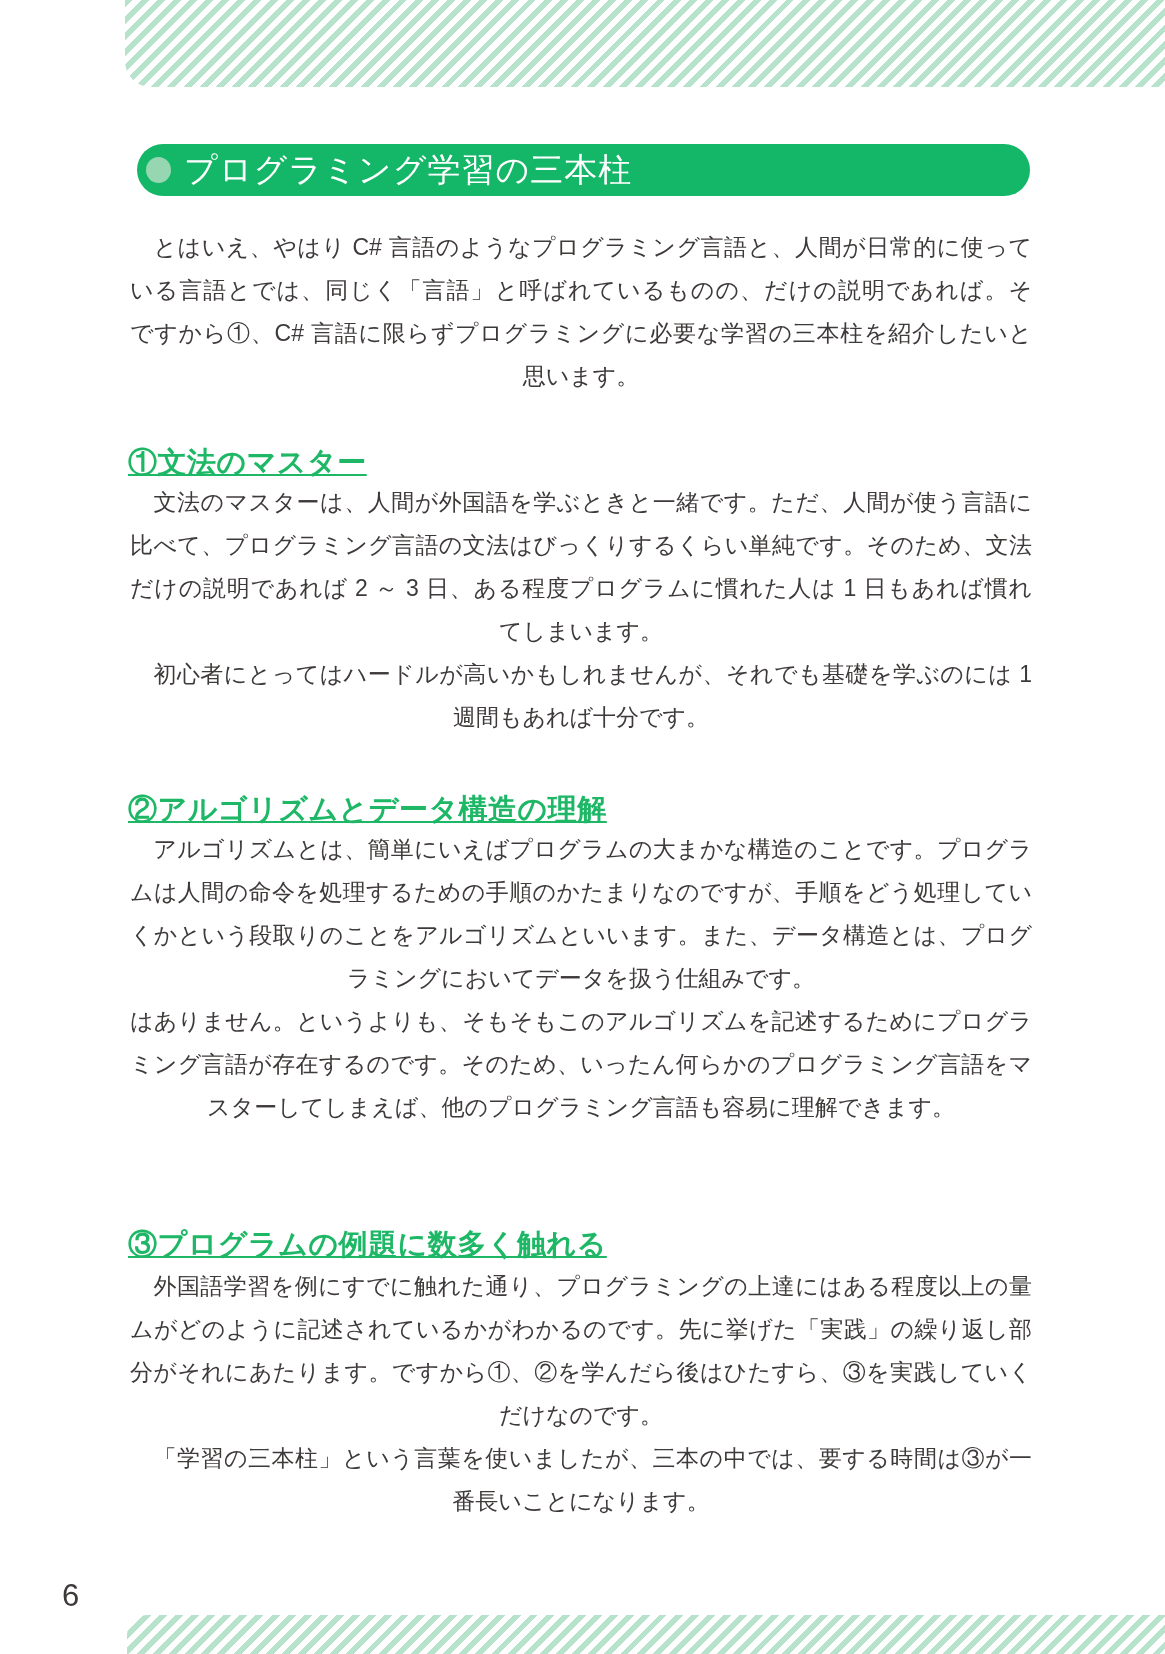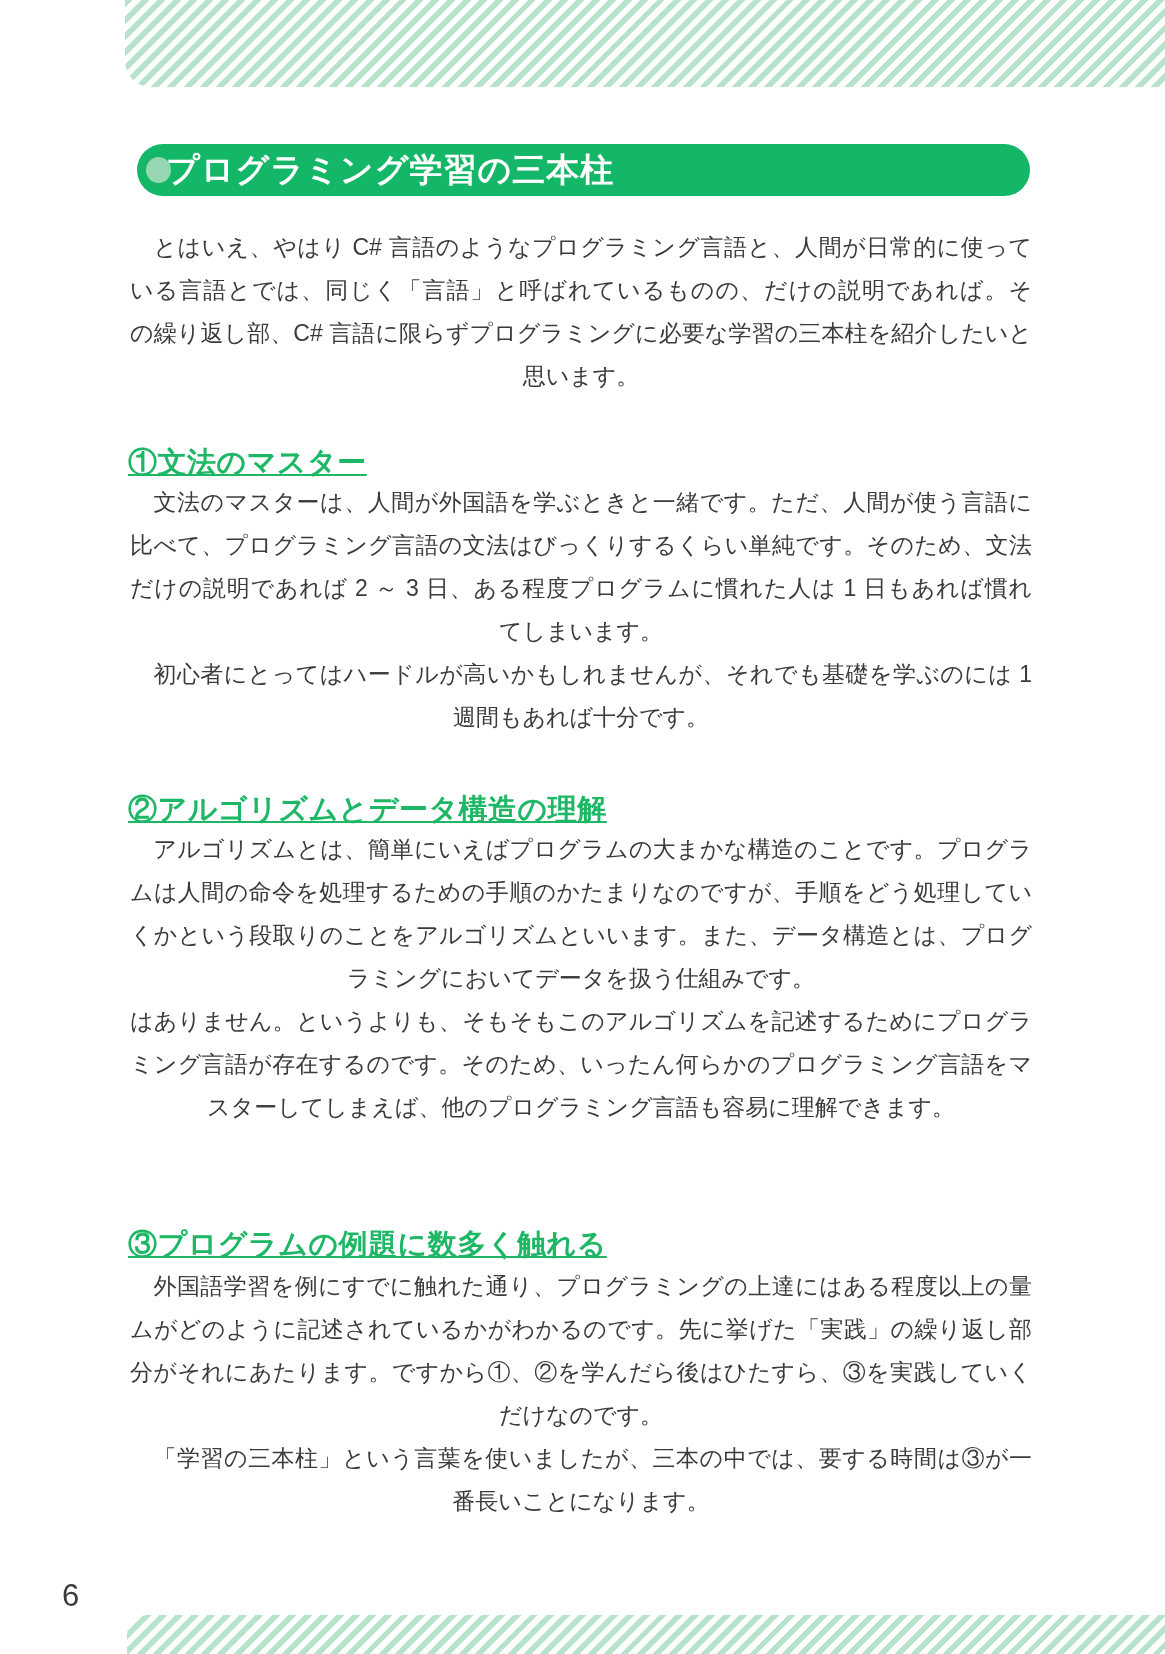--- a/index.html
+++ b/index.html
@@ -31,21 +31,21 @@
   .banner{
     position:absolute; left:137px; top:144px; width:893px; height:52px;
     background:var(--banner-green); border-radius:26px;
     display:flex; align-items:center;
   }
   .banner-dot{
     position:absolute; left:9px; top:13px; width:25px; height:26px;
     border-radius:50%; background:var(--banner-dot-green);
   }
   .banner-title{
-    margin-left:29px; color:#ffffff; font-weight:bold; font-size:33px;
+    margin-left:47px; color:#ffffff; font-weight:normal; font-size:33px;
     letter-spacing:1px; line-height:52px; white-space:nowrap;
   }
 
   .col{ position:absolute; left:130px; width:902px; }
   .line{
     height:43px; line-height:43px; font-size:23px; color:var(--ink);
     white-space:nowrap;
   }
   .jl{ text-align:justify; text-align-last:justify; white-space:normal; overflow:hidden; height:43px; }
   .ll{ text-align:center; }
@@ -68,21 +68,21 @@
 <div class="stripe-band stripe-bottom"></div>
 
 <div class="banner">
   <span class="banner-dot"></span>
   <span class="banner-title">プログラミング学習の三本柱</span>
 </div>
 
 <div class="col" style="top:226px">
   <div class="line jl">　とはいえ、やはり C# 言語のようなプログラミング言語と、人間が日常的に使って</div>
   <div class="line jl">いる言語とでは、同じく「言語」と呼ばれているものの、だけの説明であれば。そ</div>
-  <div class="line jl">の繰り返し部、C# 言語に限らずプログラミングに必要な学習の三本柱を紹介したいと</div>
+  <div class="line jl">ですから①、C# 言語に限らずプログラミングに必要な学習の三本柱を紹介したいと</div>
   <div class="line ll">思います。</div>
 </div>
 
 <div class="subhead" style="top:444px">①文法のマスター</div>
 <div class="col" style="top:481px">
   <div class="line jl">　文法のマスターは、人間が外国語を学ぶときと一緒です。ただ、人間が使う言語に</div>
   <div class="line jl">比べて、プログラミング言語の文法はびっくりするくらい単純です。そのため、文法</div>
   <div class="line jl">だけの説明であれば 2 ～ 3 日、ある程度プログラムに慣れた人は 1 日もあれば慣れ</div>
   <div class="line ll">てしまいます。</div>
   <div class="line jl">　初心者にとってはハードルが高いかもしれませんが、それでも基礎を学ぶのには 1</div>

